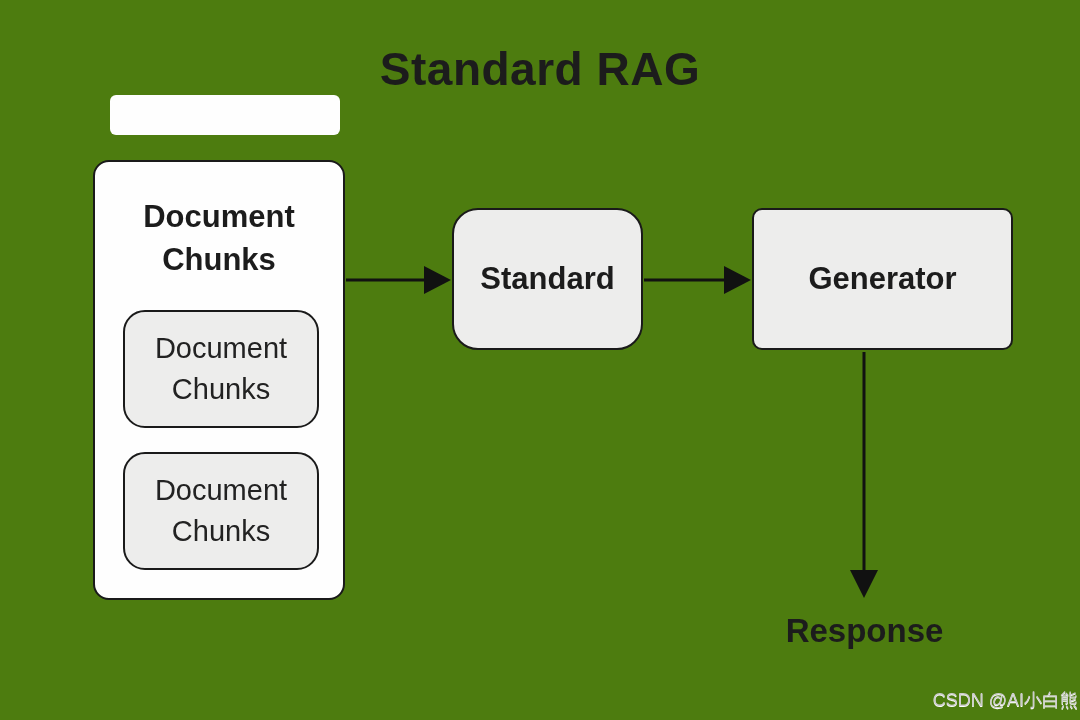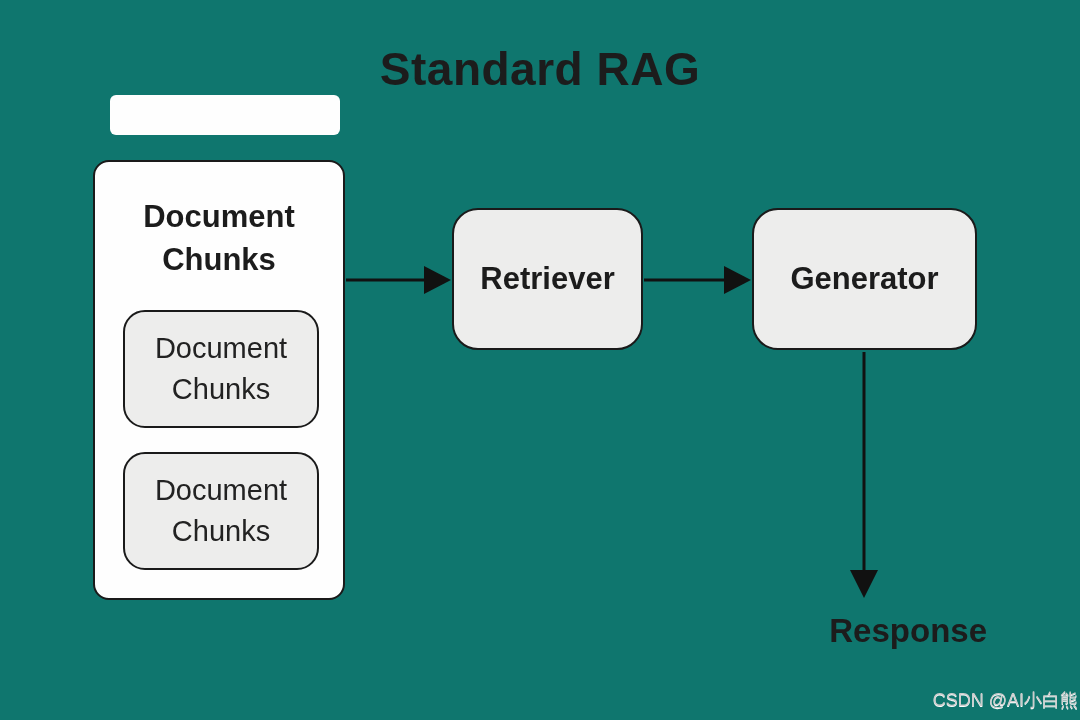--- a/index.html
+++ b/index.html
@@ -5,21 +5,21 @@
   html, body {
     margin: 0;
     padding: 0;
     background: #ffffff;
     font-family: "Liberation Sans", "DejaVu Sans", sans-serif;
   }
   .canvas {
     position: relative;
     width: 1080px;
     height: 720px;
-    background: #0f766e;
+    background: #4d7c0f;
     overflow: hidden;
     color: #1a1a1a;
   }
   .title {
     position: absolute;
     left: 0;
     right: 0;
     top: 42px;
     text-align: center;
     font-size: 46px;
@@ -88,27 +88,27 @@
     border-radius: 26px;
     box-sizing: border-box;
     display: flex;
     align-items: center;
     justify-content: center;
     font-size: 31px;
     font-weight: 700;
     color: #1c1c1c;
   }
   .process-node.retriever { left: 452px; width: 191px; }
-  .process-node.generator { left: 752px; width: 225px; }
+  .process-node.generator { left: 752px; width: 261px; border-radius: 10px; }
   .response-label {
     position: absolute;
     left: 742px;
     width: 245px;
     top: 612px;
-    text-align: right;
+    text-align: center;
     font-size: 33px;
     font-weight: 700;
     color: #1c1c1c;
   }
   .arrows {
     position: absolute;
     left: 0;
     top: 0;
     pointer-events: none;
   }
@@ -130,21 +130,21 @@
   <div class="ghost"></div>
 
   <div class="title">Standard RAG</div>
 
   <div class="container-node">
     <div class="container-label">Document Chunks</div>
     <div class="chunk-box first">Document Chunks</div>
     <div class="chunk-box second">Document Chunks</div>
   </div>
 
-  <div class="process-node retriever">Retriever</div>
+  <div class="process-node retriever">Standard</div>
 
   <div class="process-node generator">Generator</div>
 
   <div class="response-label">Response</div>
 
   <svg class="arrows" width="1080" height="720" viewBox="0 0 1080 720">
 
     <g>
       <line x1="346" y1="280" x2="424" y2="280" stroke="#111111" stroke-width="3"></line>
       <polygon points="424,266 451,280 424,294" fill="#111111"></polygon>

